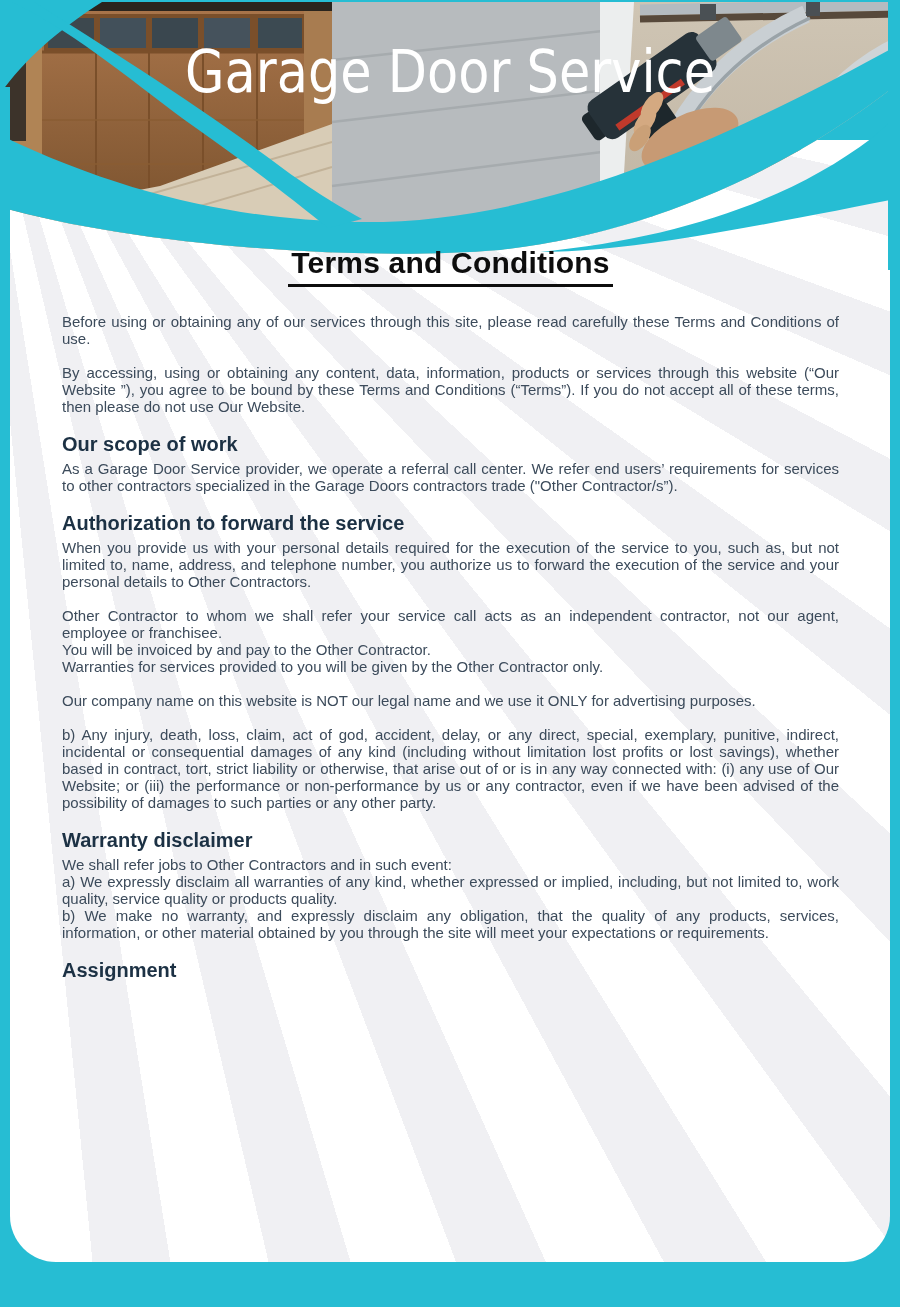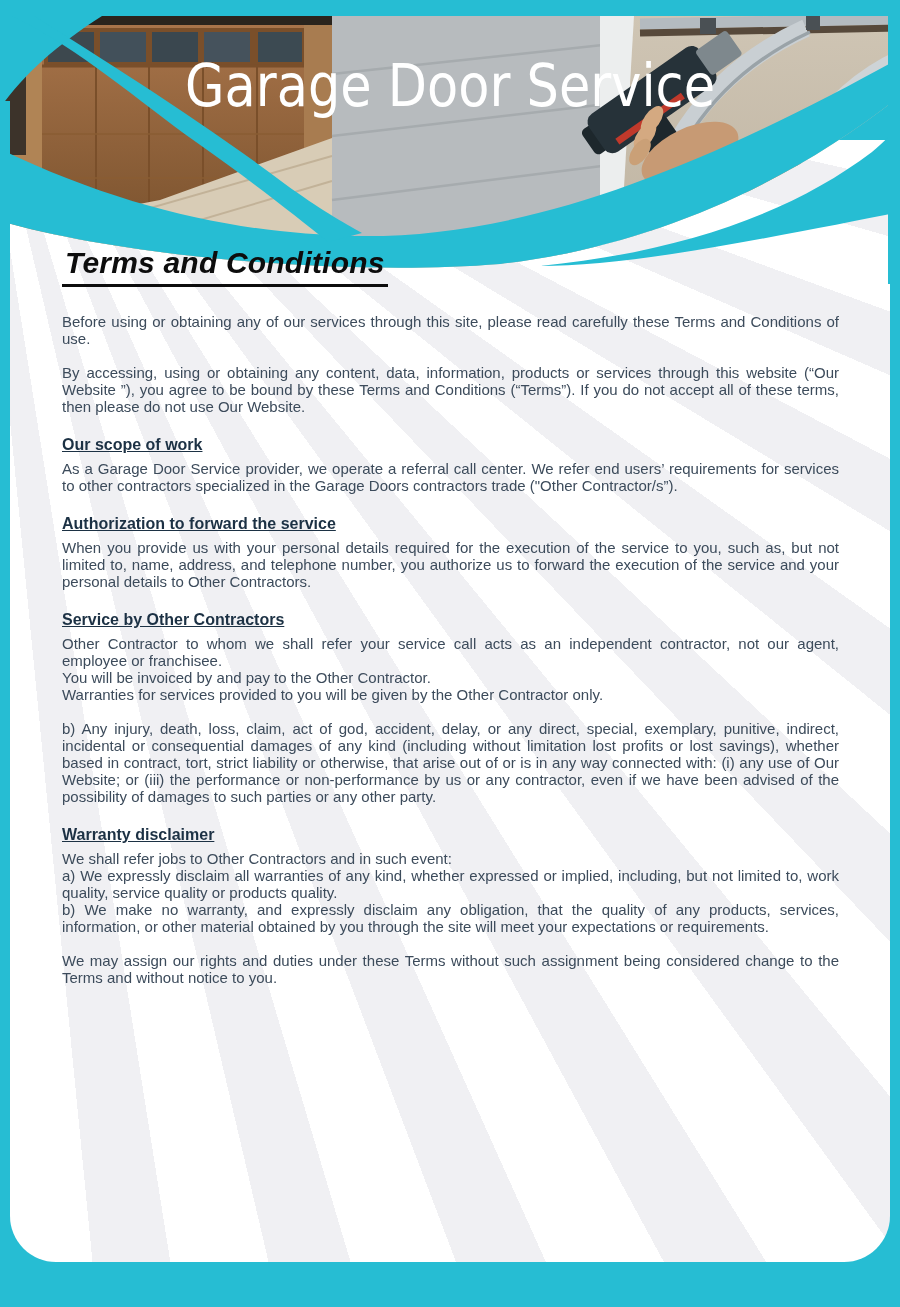--- a/index.html
+++ b/index.html
@@ -7,30 +7,30 @@
     width:900px;height:1307px;position:relative;overflow:hidden;
     background:#26bdd3;
     font-family:"Liberation Sans",sans-serif;
   }
   .card{
     position:absolute;left:10px;right:10px;top:140px;bottom:45px;
     background-color:#ffffff;
     background-image:repeating-conic-gradient(from 95deg at -5% -15%, #f0f0f3 0deg 3.4deg, #ffffff 3.4deg 7.6deg);
     border-radius:0 0 46px 46px;
   }
-  .header{position:absolute;top:16px;left:0;width:900px;height:268px;text-decoration:underline;}
+  .header{position:absolute;top:2px;left:0;width:900px;height:268px;text-decoration:underline;}
   .header svg{display:block;}
   .content{position:absolute;top:0;left:62px;width:777px;}
-  .title-wrap{margin:246px 0 26px;text-align:left;font-style:italic;}
+  .title-wrap{margin:246px 0 26px;text-align:center;}
   .title-wrap span{
     display:inline-block;font-size:30px;font-weight:bold;color:#0d0d0d;
     border-bottom:3px solid #0d0d0d;padding:0 3px 4px;letter-spacing:.2px;
   }
   .para{margin:0 0 17px;font-size:15px;line-height:17px;color:#3c4b5b;text-align:justify;}
-  .sec-h{margin:20px 0 6px;font-size:16px;line-height:19px;font-weight:bold;color:#1c3144;text-decoration:underline;}
+  .sec-h{margin:20px 0 6px;font-size:20px;line-height:19px;font-weight:bold;color:#1c3144;}
 </style>
 </head>
 <body>
 
 <div class="card"></div>
 
 <div class="header">
 <svg width="900" height="268" viewBox="0 0 900 268" xmlns="http://www.w3.org/2000/svg">
   <defs>
     <linearGradient id="wood" x1="0" y1="0" x2="0" y2="1">
@@ -130,20 +130,20 @@
   <div class="title-wrap">
     <span>Terms and Conditions</span>
   </div>
   <div>
       <p class="para">Before using or obtaining any of our services through this site, please read carefully these Terms and Conditions of use.</p>
       <p class="para">By accessing, using or obtaining any content, data, information, products or services through this website (“Our Website ”), you agree to be bound by these Terms and Conditions (“Terms”). If you do not accept all of these terms, then please do not use Our Website.</p>
       <h3 class="sec-h">Our scope of work</h3>
       <p class="para">As a Garage Door Service provider, we operate a referral call center. We refer end users’ requirements for services to other contractors specialized in the Garage Doors contractors trade ("Other Contractor/s”).</p>
       <h3 class="sec-h">Authorization to forward the service</h3>
       <p class="para">When you provide us with your personal details required for the execution of the service to you, such as, but not limited to, name, address, and telephone number, you authorize us to forward the execution of the service and your personal details to Other Contractors.</p>
-      <h3 class="sec-h">Service by Other Contractors</h3>
       <p class="para">Other Contractor to whom we shall refer your service call acts as an independent contractor, not our agent, employee or franchisee.<br>You will be invoiced by and pay to the Other Contractor.<br>Warranties for services provided to you will be given by the Other Contractor only.</p>
+      <p class="para">Our company name on this website is NOT our legal name and we use it ONLY for advertising purposes.</p>
       <p class="para">b) Any injury, death, loss, claim, act of god, accident, delay, or any direct, special, exemplary, punitive, indirect, incidental or consequential damages of any kind (including without limitation lost profits or lost savings), whether based in contract, tort, strict liability or otherwise, that arise out of or is in any way connected with: (i) any use of Our Website; or (iii) the performance or non-performance by us or any contractor, even if we have been advised of the possibility of damages to such parties or any other party.</p>
       <h3 class="sec-h">Warranty disclaimer</h3>
       <p class="para">We shall refer jobs to Other Contractors and in such event:<br>a) We expressly disclaim all warranties of any kind, whether expressed or implied, including, but not limited to, work quality, service quality or products quality.<br>b) We make no warranty, and expressly disclaim any obligation, that the quality of any products, services, information, or other material obtained by you through the site will meet your expectations or requirements.</p>
-      <p class="para">We may assign our rights and duties under these Terms without such assignment being considered change to the Terms and without notice to you.</p>
+      <h3 class="sec-h">Assignment</h3>
     </div>
 </div>
 
 </body></html>

